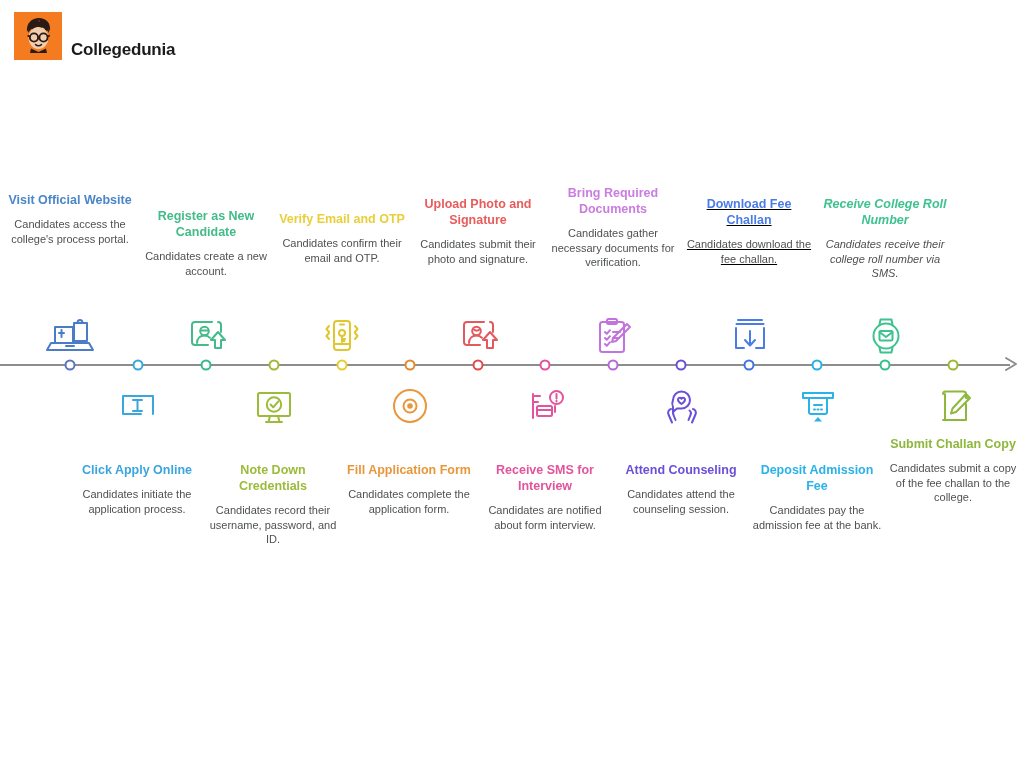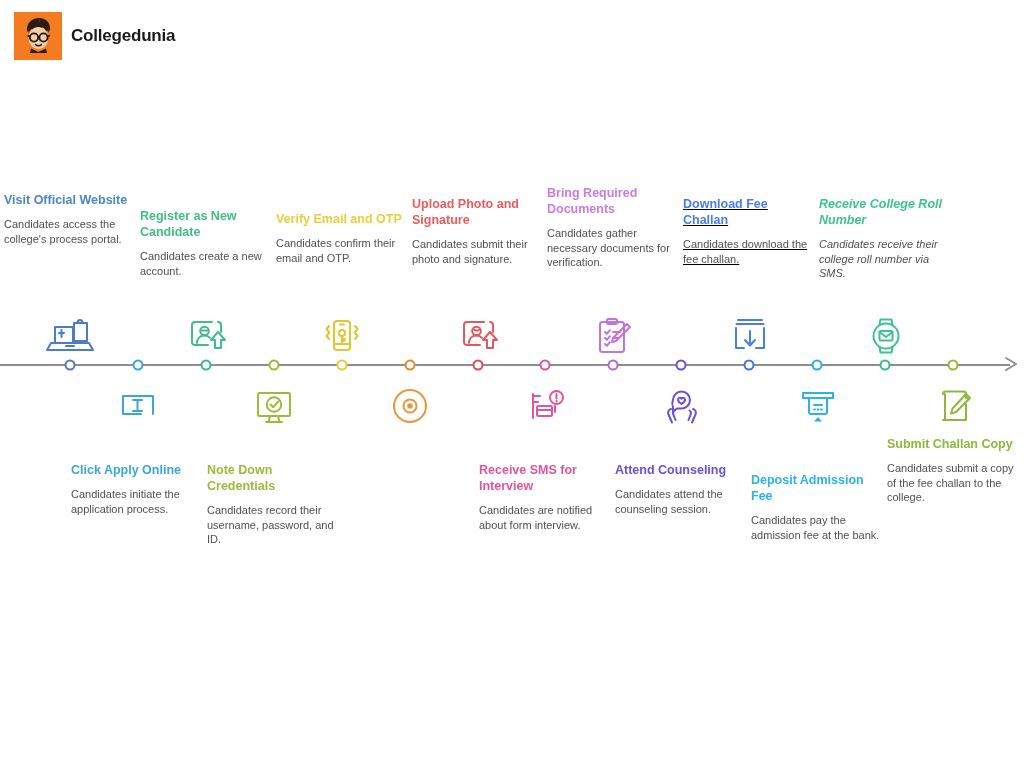--- a/index.html
+++ b/index.html
@@ -15,21 +15,21 @@
     width: 1024px;
     height: 768px;
     background: #ffffff;
   }
 
   
   #brand {
     position: absolute;
     left: 14px; top: 12px;
     display: flex;
-    align-items: center;
+    align-items: flex-end;
     gap: 9px;
   }
   #logo-mark {
     width: 48px; height: 48px;
     background: #f47b20;
     position: relative;
     overflow: hidden;
     flex: 0 0 auto;
   }
   #brand-name {
@@ -66,21 +66,21 @@
     border: 2.2px solid #888;
     top: 363px;
     transform: translate(-50%, -50%);
     margin-top: 2px;
   }
 
   
   .step {
     position: absolute;
     width: 132px;
-    text-align: left;
+    text-align: center;
   }
   .step-title {
     font-size: 12.5px;
     font-weight: bold;
     line-height: 16px;
     margin: 0 0 9px 0;
   }
   .step-desc {
     font-size: 11px;
     line-height: 14.5px;
@@ -238,20 +238,24 @@
 
   <div class="icon-wrap" style="left:382px; top:378px;">
     <svg width="52" height="52" viewBox="0 0 52 52">
       <g fill="none" stroke="#e8973c" stroke-width="2" stroke-linecap="round" stroke-linejoin="round">
         <circle cx="26" cy="26" r="16"></circle>
         <circle cx="26" cy="26" r="6.5"></circle>
         <circle cx="26" cy="26" r="1.8" fill="#e8973c"></circle>
       </g>
     </svg>
   </div>
+  <div class="step lower" style="left:343px; top:462px;">
+    <div class="step-title" style="color:#e8973c">Fill Application Form</div>
+    <div class="step-desc">Candidates complete the application form.</div>
+  </div>
 
   <div class="step upper" style="left:412px; top:196px;">
     <div class="step-title" style="color:#e85c5c">Upload Photo and Signature</div>
     <div class="step-desc">Candidates submit their photo and signature.</div>
   </div>
   <div class="icon-wrap" style="left:450px; top:308px;">
     <svg width="52" height="52" viewBox="0 0 52 52">
       <g fill="none" stroke="#e05a5f" stroke-width="2" stroke-linecap="round" stroke-linejoin="round">
         <path d="M32 12 h-17 a3 3 0 0 0 -3 3 v17 a3 3 0 0 0 3 3 h13"></path>
         <path d="M38 12 a3 3 0 0 1 3 3 v7"></path>
@@ -335,21 +339,21 @@
     <svg width="52" height="52" viewBox="0 0 52 52">
       <g fill="none" stroke="#2bb2e8" stroke-width="2" stroke-linecap="round" stroke-linejoin="round">
         <path d="M11 13 h30 v5 h-30 z"></path>
         <path d="M17 18 v14 a2 2 0 0 0 2 2 h14 a2 2 0 0 0 2 -2 v-14"></path>
         <path d="M22 25 h8"></path>
         <path d="M22 29.5 h1 M25.5 29.5 h1 M29 29.5 h1"></path>
         <path d="M26 37 l4 4.5 h-8 z" fill="#2bb2e8" stroke="none"></path>
       </g>
     </svg>
   </div>
-  <div class="step lower" style="left:751px; top:472px;">
+  <div class="step lower" style="left:751px; top:462px;">
     <div class="step-title" style="color:#2bb2e8">Deposit Admission Fee</div>
     <div class="step-desc">Candidates pay the admission fee at the bank.</div>
   </div>
 
   <div class="step upper" style="left:819px; top:196px;font-style:italic;">
     <div class="step-title" style="color:#3fc290">Receive College Roll Number</div>
     <div class="step-desc">Candidates receive their college roll number via SMS.</div>
   </div>
   <div class="icon-wrap" style="left:858px; top:308px;">
     <svg width="52" height="52" viewBox="0 0 52 52">

